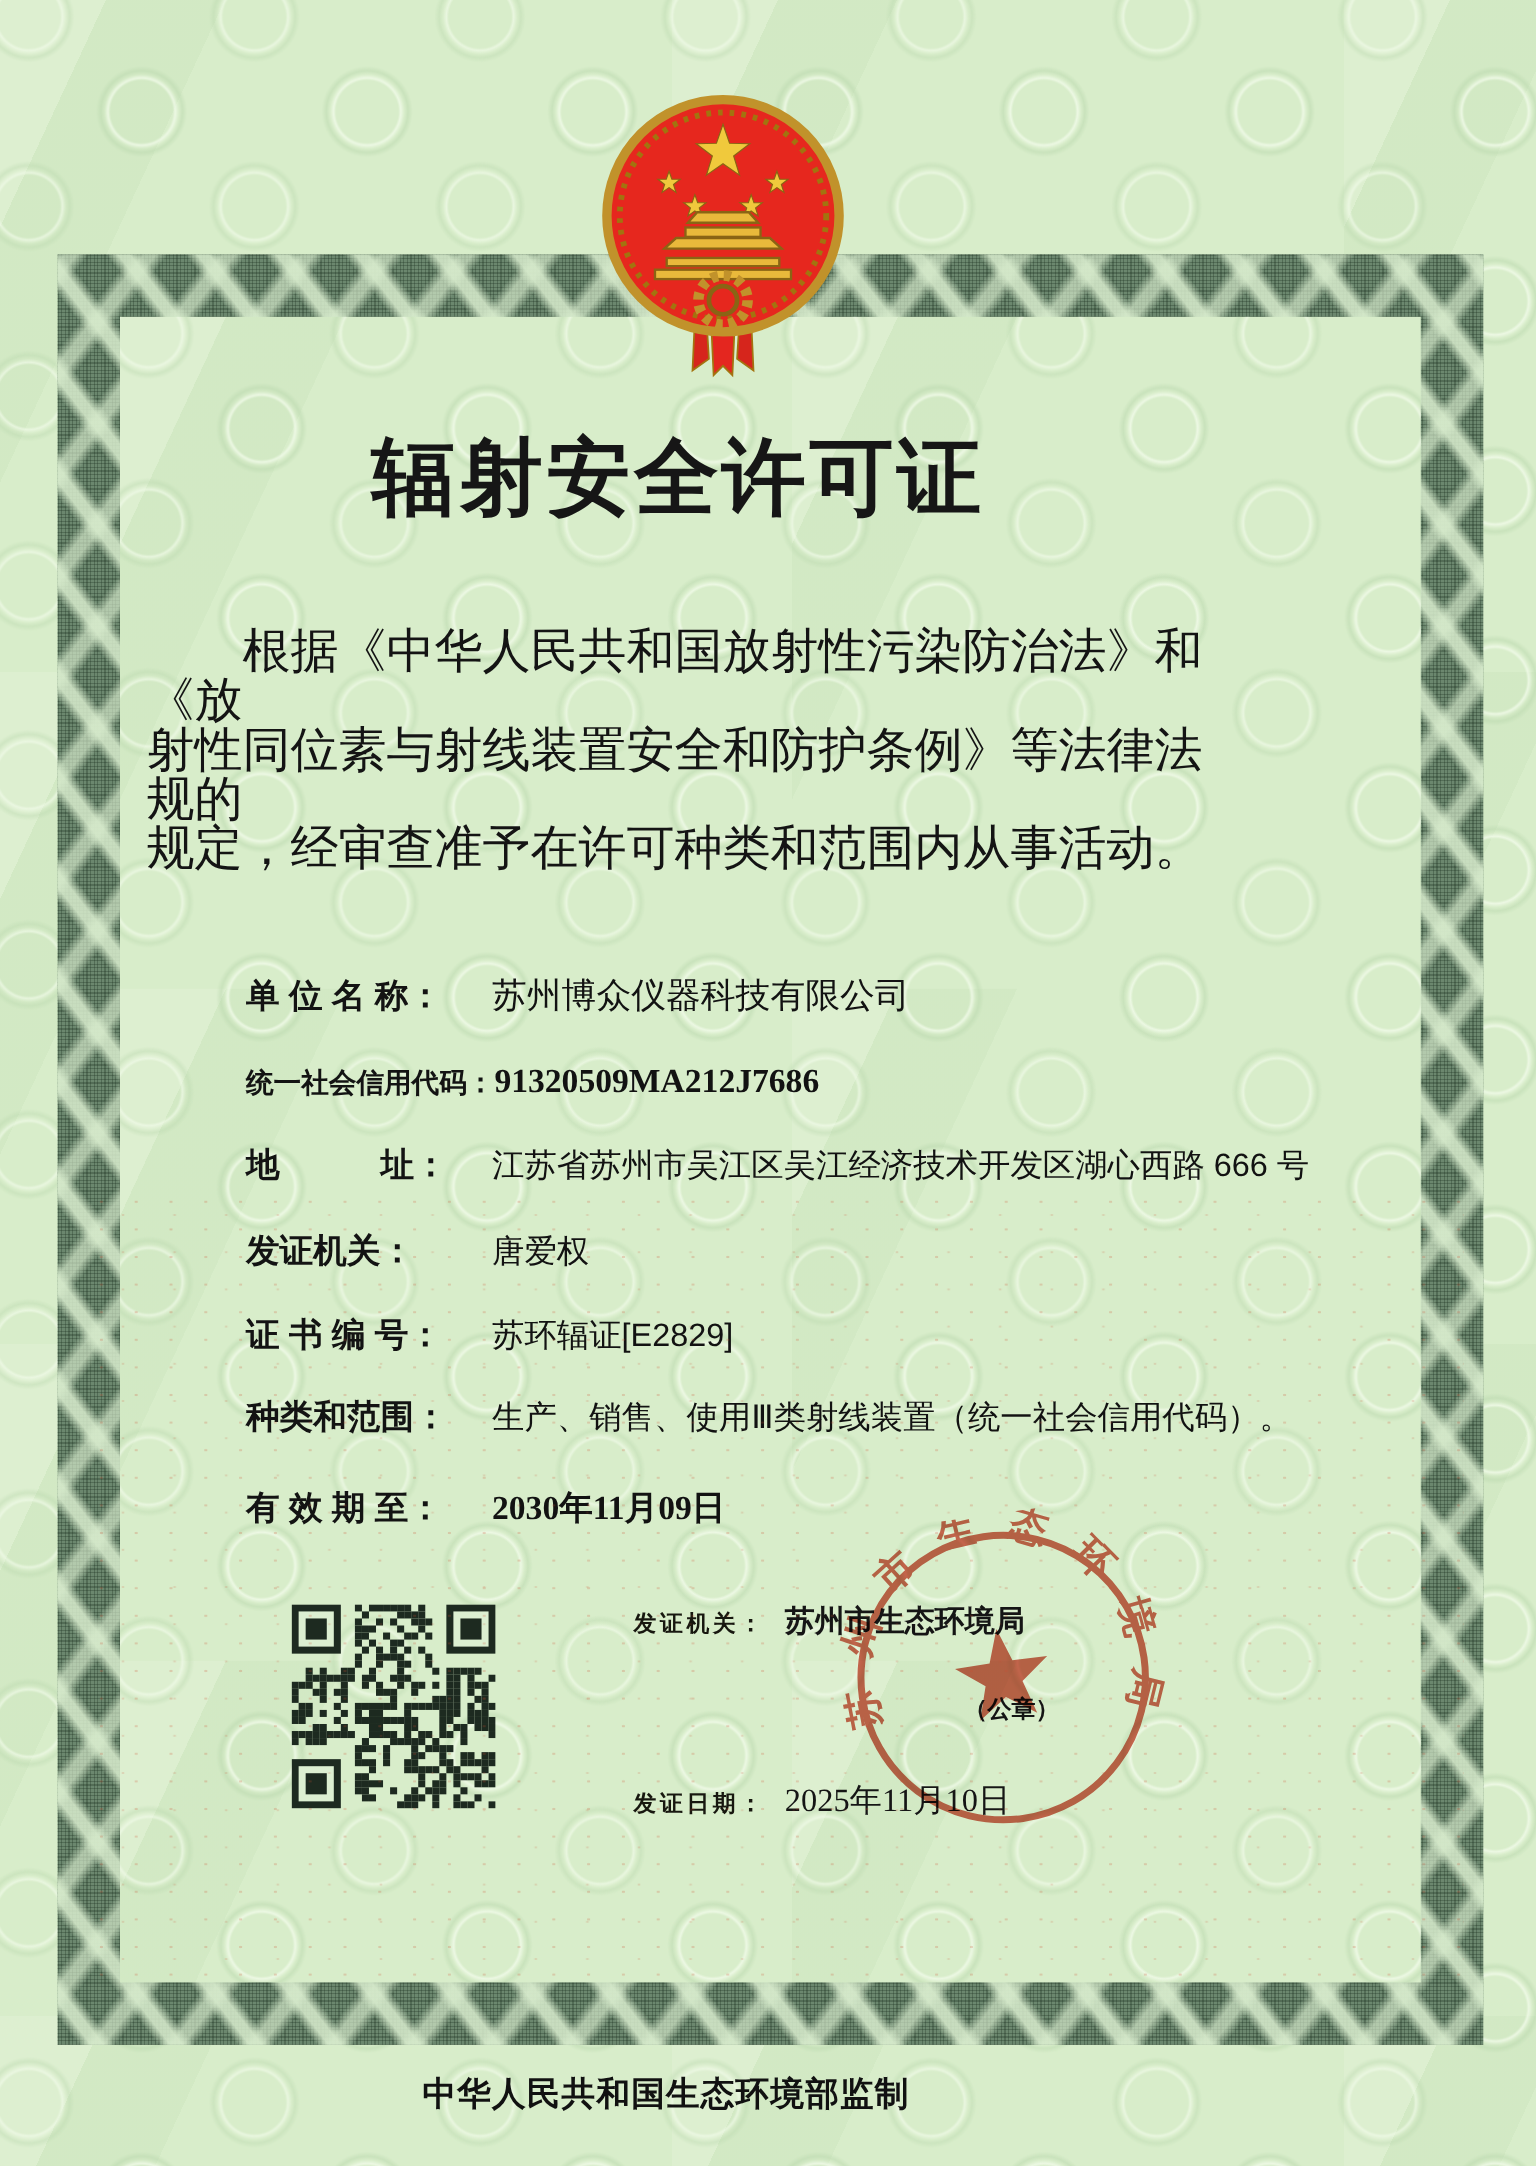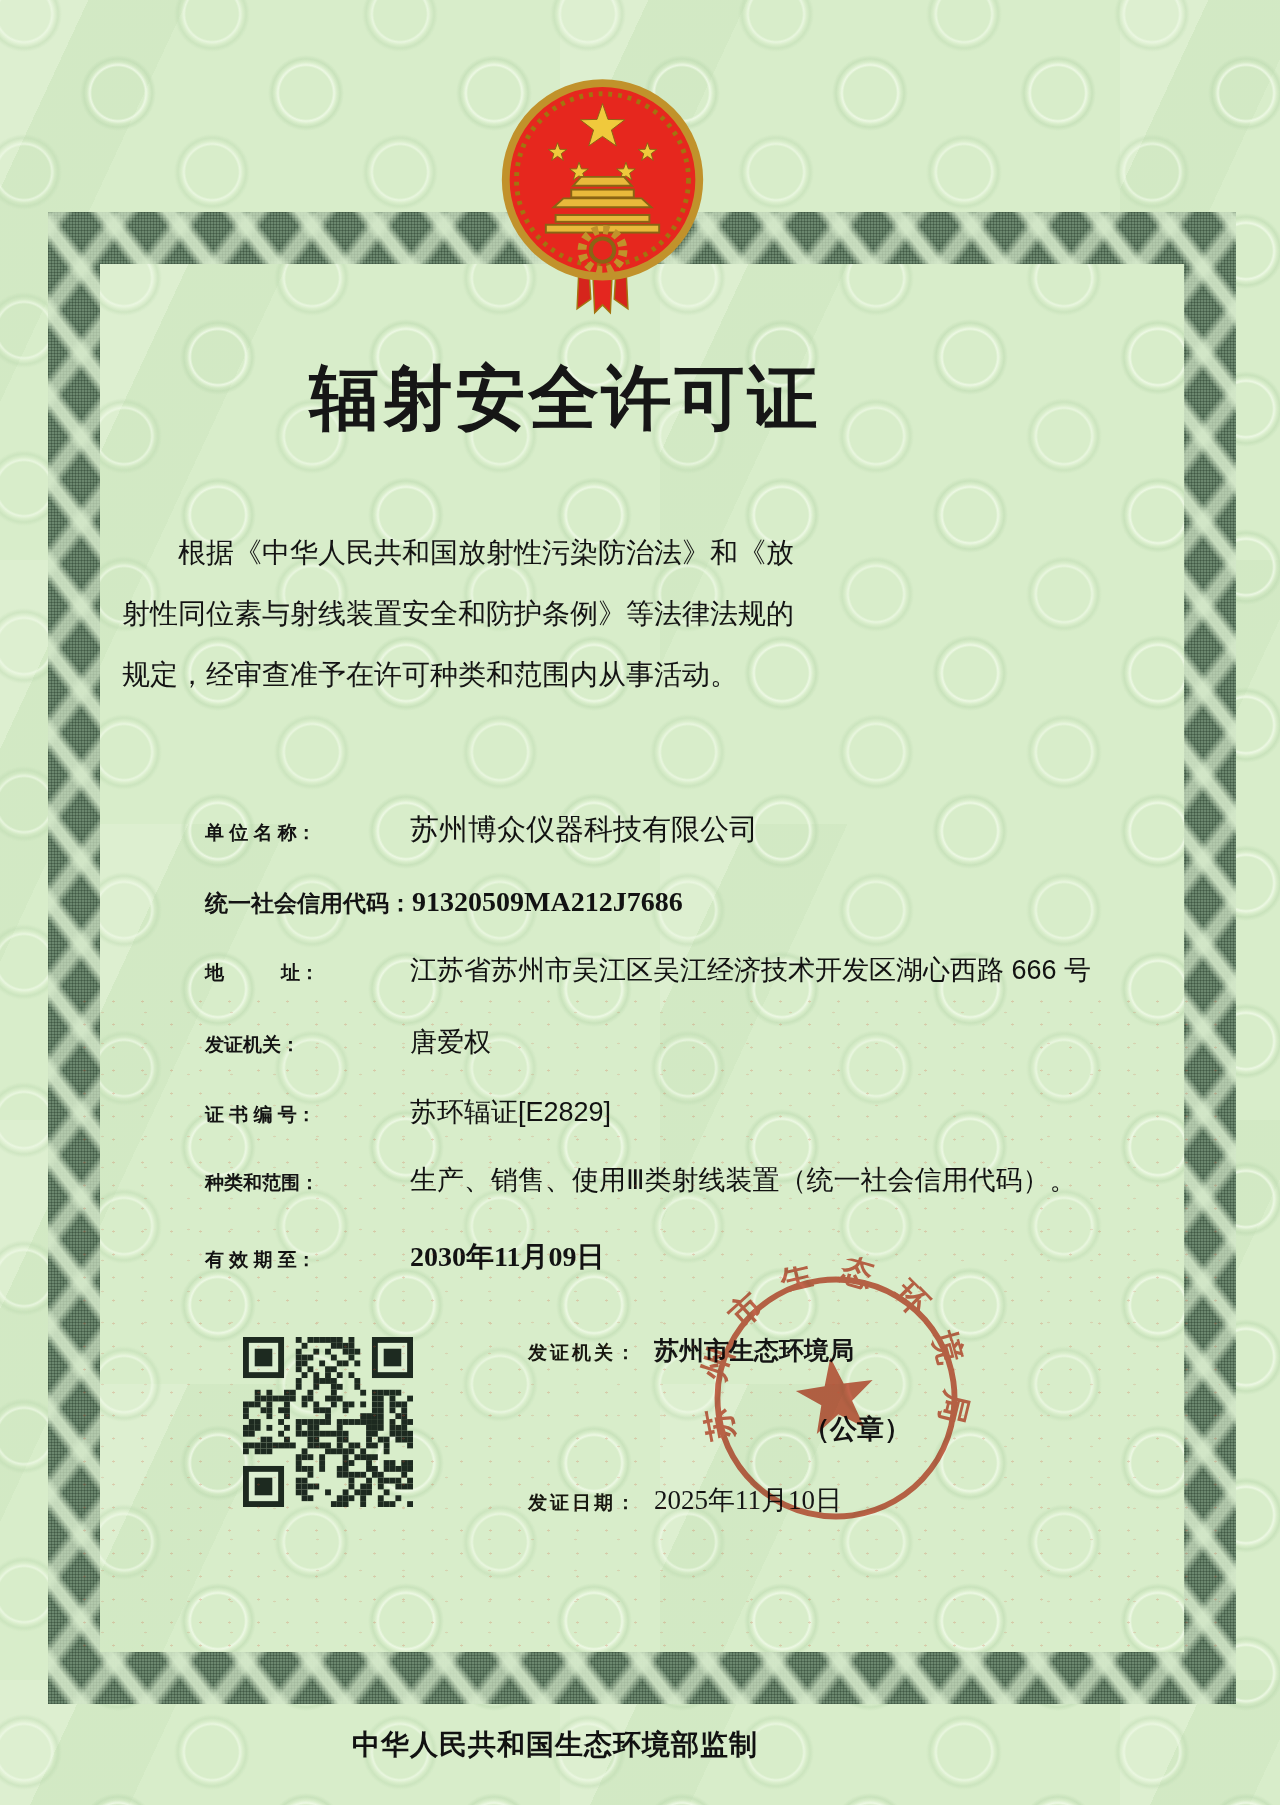--- a/index.html
+++ b/index.html
@@ -26,39 +26,39 @@
   }
   .frame-inner{position:absolute;left:52px;top:52px;right:52px;bottom:52px;}
   
   .emblem{position:absolute;left:495px;top:70px;width:215px;height:245px;z-index:3;}
   .emblem svg{width:100%;height:100%;}
   
   .cert-title{position:absolute;left:60px;top:352px;width:1010px;z-index:2;text-align:center;
     font-family:Liberation Mono, monospace;font-weight:bold;font-size:70px;letter-spacing:3px;color:#161616;}
   
   .intro{position:absolute;left:122px;top:522px;width:910px;z-index:2;white-space:pre-line;
-    font-family:"Liberation Serif",serif;font-size:28px;line-height:61px;color:#141414;}
+    font-family:"Liberation Serif",serif;font-size:40px;line-height:41px;color:#141414;}
   
   .row{position:absolute;left:205px;z-index:2;white-space:nowrap;}
-  .flabel{display:inline-block;min-width:205px;font-weight:700;font-size:19px;color:#131313;vertical-align:baseline;}
+  .flabel{display:inline-block;min-width:205px;font-weight:700;font-size:28px;color:#131313;vertical-align:baseline;}
   .flabel.tight{font-size:23px;letter-spacing:0;}
   .fvalue{font-size:27px;color:#121212;}
   .fvalue.serifv{font-family:"Liberation Serif",serif;font-size:28px;font-weight:bold;}
   .fvalue.bigv{font-size:29px;font-weight:500;}
   .r1{top:810px}.r2{top:886px}.r3{top:952px}.r4{top:1024px}.r5{top:1094px}.r6{top:1162px}.r7{top:1238px}
   
   .qr{position:absolute;left:243px;top:1337px;width:170px;height:170px;z-index:2;}
   
   .issue-row{position:absolute;z-index:2;white-space:nowrap;}
   .ilabel{font-family:Liberation Serif, serif;font-size:19px;letter-spacing:3px;font-weight:600;color:#17170f;}
   .ia{left:528px;top:1334px;}
   .id{left:528px;top:1482px;}
   .ivalue{font-size:25px;font-weight:600;margin-left:16px;color:#151515;}
   .ivalue.serifv{font-family:"Liberation Serif",serif;font-size:27px;font-weight:500;}
-  .seal-note{position:absolute;left:803px;top:1411px;z-index:2;font-size:27px;font-weight:600;color:#141414;}
+  .seal-note{position:absolute;left:803px;top:1411px;z-index:2;font-size:20px;font-weight:600;color:#141414;}
   
   .seal{position:absolute;left:700px;top:1262px;width:272px;height:272px;z-index:4;
     opacity:.82;mix-blend-mode:multiply;transform:rotate(-8deg);}
   
   .footer{position:absolute;left:0;top:1726px;width:1110px;z-index:2;text-align:center;
     font-size:28px;font-weight:800;letter-spacing:1px;color:#111;}
   
   .speckle{position:absolute;left:70px;top:990px;width:1150px;height:660px;z-index:5;pointer-events:none;opacity:.40;
     background-image:
       radial-gradient(rgba(206,76,48,.55) 1px, rgba(206,76,48,0) 1.6px),

